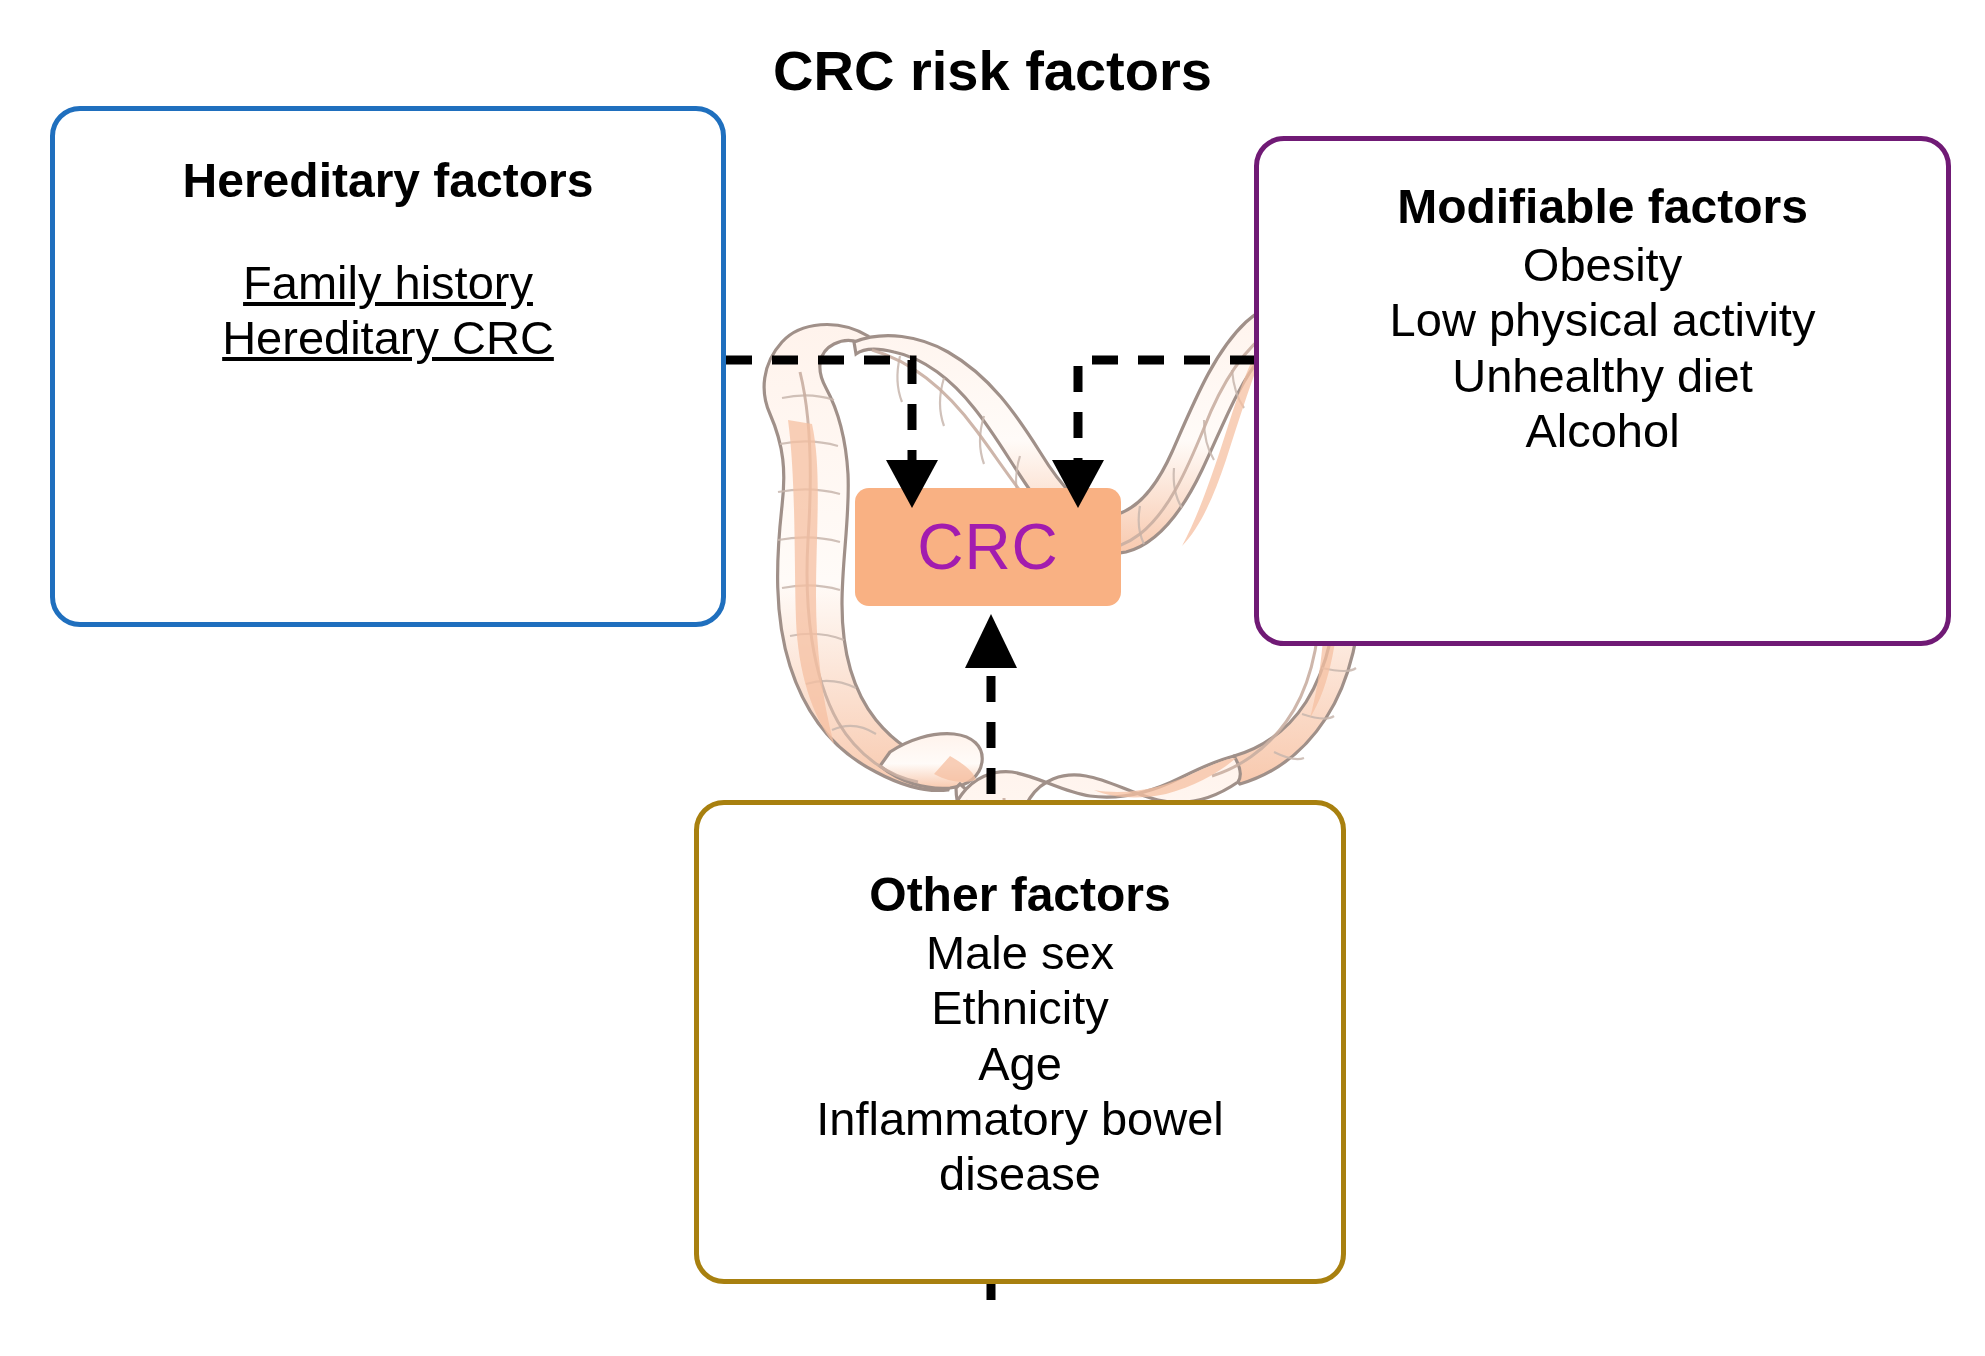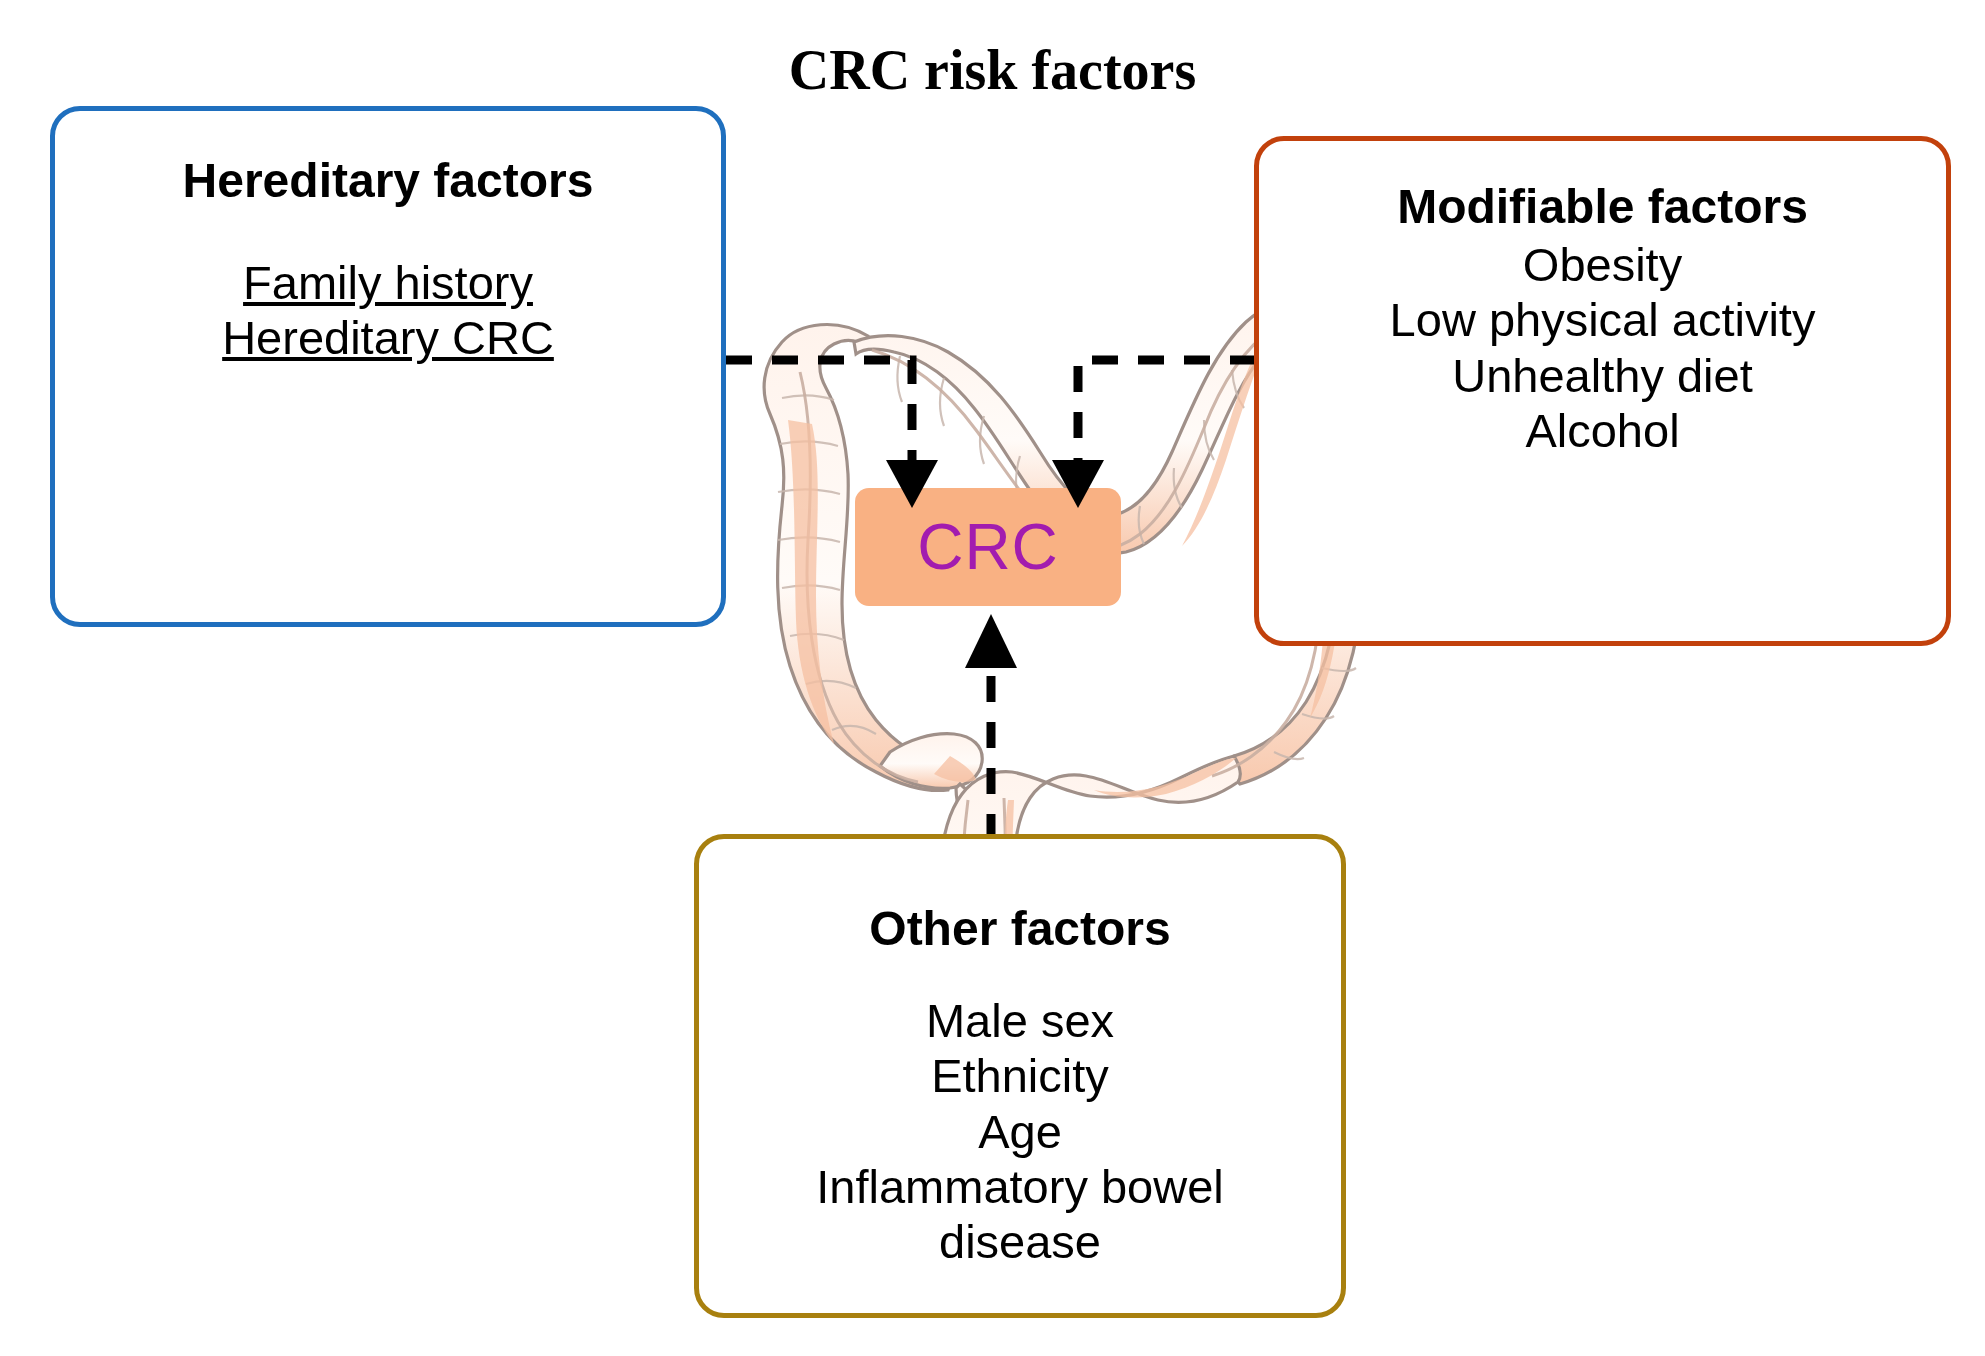--- a/index.html
+++ b/index.html
@@ -25,21 +25,20 @@
   .title {
     position: absolute;
     left: 0;
     top: 38px;
     width: 1985px;
     text-align: center;
     font-size: 56px;
     font-weight: bold;
     color: #000000;
     letter-spacing: 0px;
-    font-family: Liberation Serif, serif;
   }
 
   
   .fbox {
     position: absolute;
     box-sizing: border-box;
     background: #ffffff;
     border-radius: 30px;
     display: flex;
     flex-direction: column;
@@ -72,34 +71,33 @@
     padding-top: 42px;
   }
   #box-hereditary .list { margin-top: 46px; text-decoration: underline; }
 
   
   #box-modifiable {
     left: 1254px;
     top: 136px;
     width: 697px;
     height: 510px;
-    border: 5px solid #c2410c;
+    border: 5px solid #701a75;
     padding-top: 38px;
   }
   #box-modifiable .list { margin-top: 2px; }
 
   
   #box-other {
     left: 694px;
-    top: 834px;
+    top: 800px;
     width: 652px;
     height: 484px;
     border: 5px solid #A8800F;
     padding-top: 62px;
-    gap: 34px;
   }
   #box-other .list { margin-top: 2px; }
 
   
   #crc-box {
     position: absolute;
     left: 855px;
     top: 488px;
     width: 266px;
     height: 118px;

